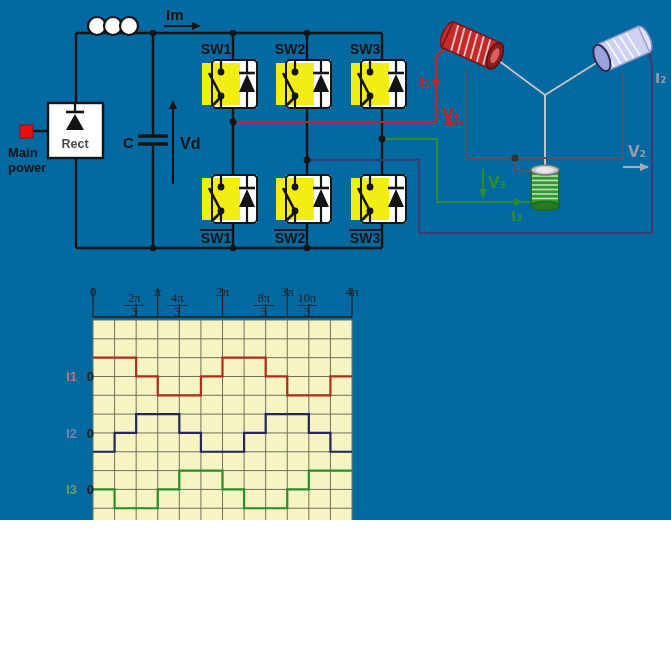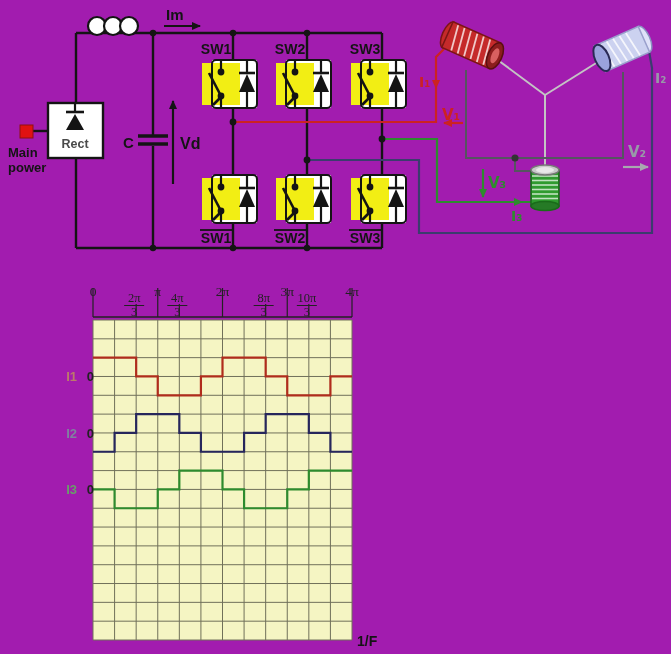--- a/index.html
+++ b/index.html
@@ -1,16 +1,16 @@
 <!DOCTYPE html>
 <html><head>
 <meta charset="utf-8">
 <style>
   html,body{margin:0;padding:0;background:#fff;}
-  .stage{width:671px;height:654px;position:relative;background:#a21caf;}
+  .stage{width:671px;height:520px;position:relative;background:#0369a1;}
   svg{display:block;}
   .t-bold{font-family:"Liberation Sans",sans-serif;font-weight:bold;}
   .t-sub{font-family:"DejaVu Sans",sans-serif;font-weight:bold;}
   .t-tick{font-family:"Liberation Serif",serif;}
   .t-rect{font-family:"Liberation Sans",sans-serif;font-weight:bold;}
   text{user-select:none;}
 </style>
 </head>
 <body>
 

